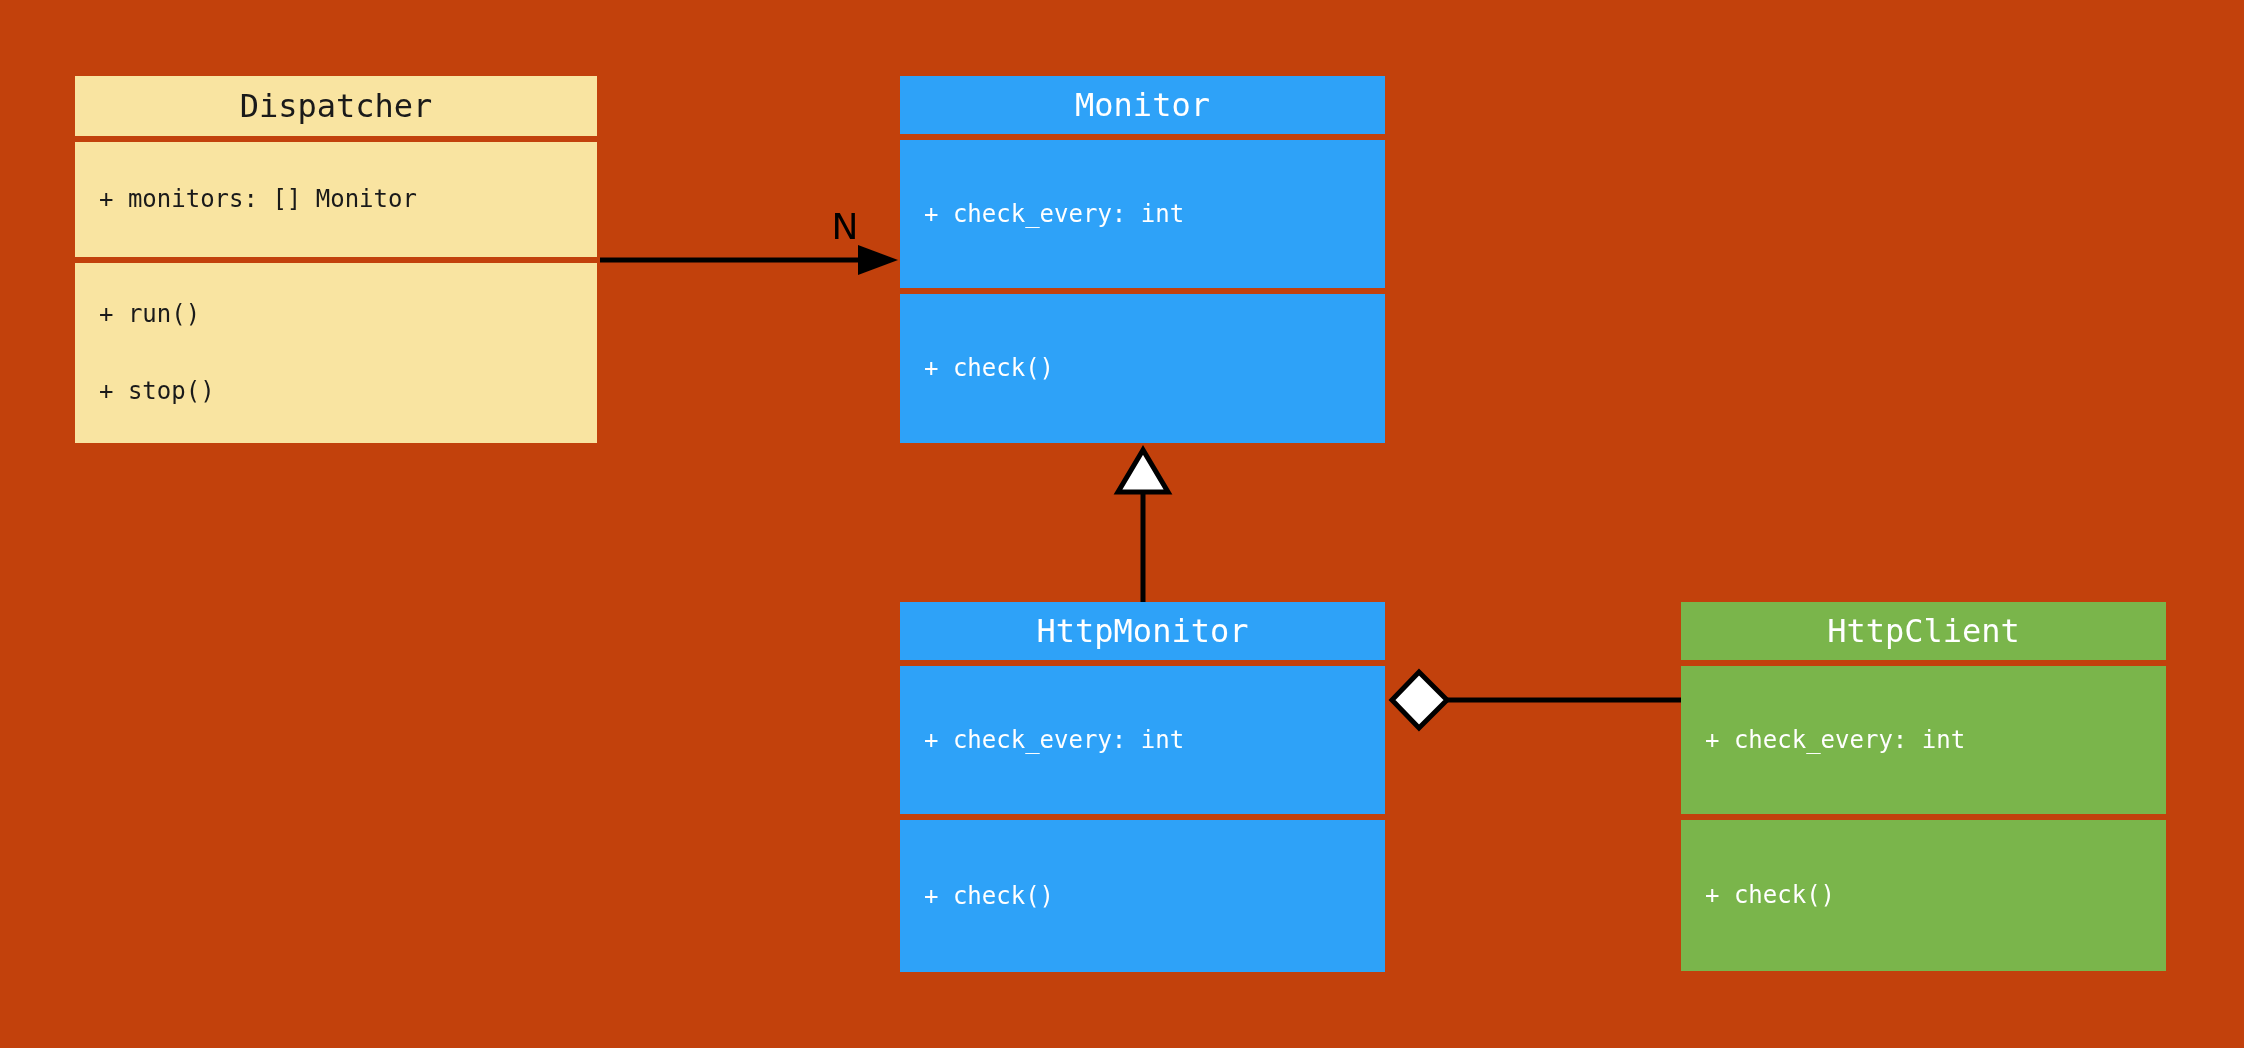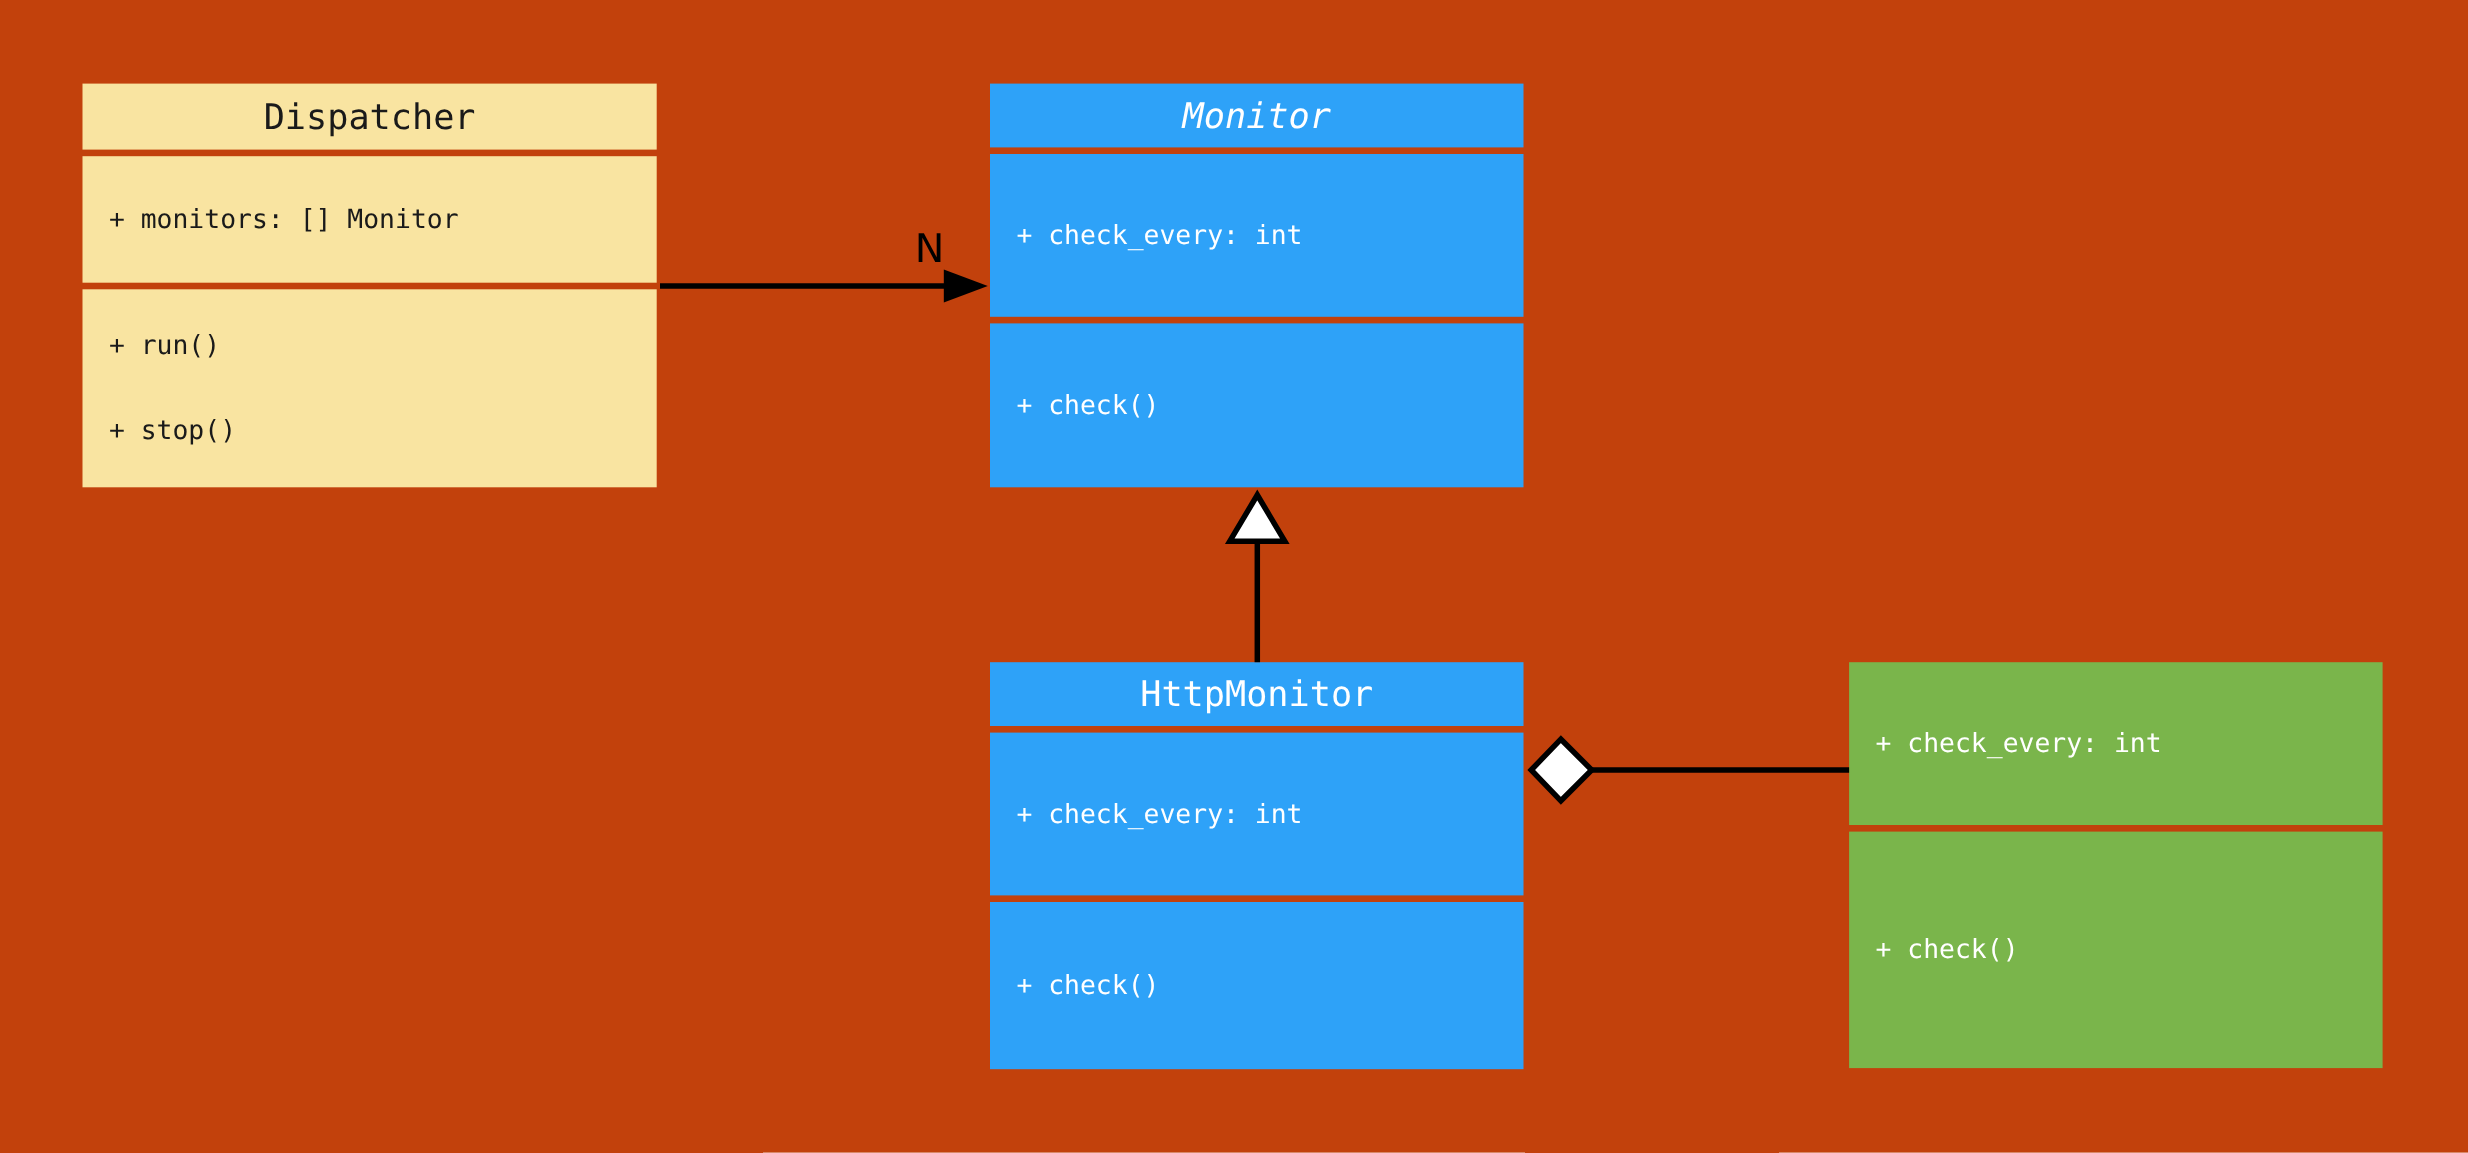--- a/index.html
+++ b/index.html
@@ -37,21 +37,21 @@
     line-height: 37px;
   }
   .box-dispatcher { left: 75px;  top: 76px;  width: 522px; height: 367px; }
   .box-dispatcher .sec { background: #F9E4A1; color: #1a1a1a; }
   .box-dispatcher .sec.title { height: 60px; flex: none; }
   .box-dispatcher .sec.attrs { height: 115px; flex: none; }
   .box-dispatcher .sec.methods { flex: 1; gap: 40px; }
 
   .box-monitor { left: 900px; top: 76px; width: 485px; height: 367px; }
   .box-monitor .sec { background: #2EA2F8; color: #ffffff; }
-  .box-monitor .sec.title { height: 58px; flex: none; font-style: italic; }
+  .box-monitor .sec.title { height: 58px; flex: none; }
   .box-monitor .sec.attrs { height: 148px; flex: none; }
   .box-monitor .sec.methods { flex: 1; }
 
   .box-httpmonitor { left: 900px; top: 602px; width: 485px; height: 370px; }
   .box-httpmonitor .sec { background: #2EA2F8; color: #ffffff; }
   .box-httpmonitor .sec.title { height: 58px; flex: none; }
   .box-httpmonitor .sec.attrs { height: 148px; flex: none; }
   .box-httpmonitor .sec.methods { flex: 1; }
 
   .box-httpclient { left: 1681px; top: 602px; width: 485px; height: 369px; }
@@ -107,20 +107,21 @@
     <div class="sec title">HttpMonitor</div>
     <div class="sec body-sec attrs">
       <div>+ check_every: int</div>
     </div>
     <div class="sec body-sec methods">
       <div>+ check()</div>
     </div>
   </div>
 
   <div class="uml-class box-httpclient">
+    <div class="sec title">HttpClient</div>
     <div class="sec body-sec attrs">
       <div>+ check_every: int</div>
     </div>
     <div class="sec body-sec methods">
       <div>+ check()</div>
     </div>
   </div>
 
   <svg class="connector-layer" viewBox="0 0 2244 1048" xmlns="http://www.w3.org/2000/svg">
 

